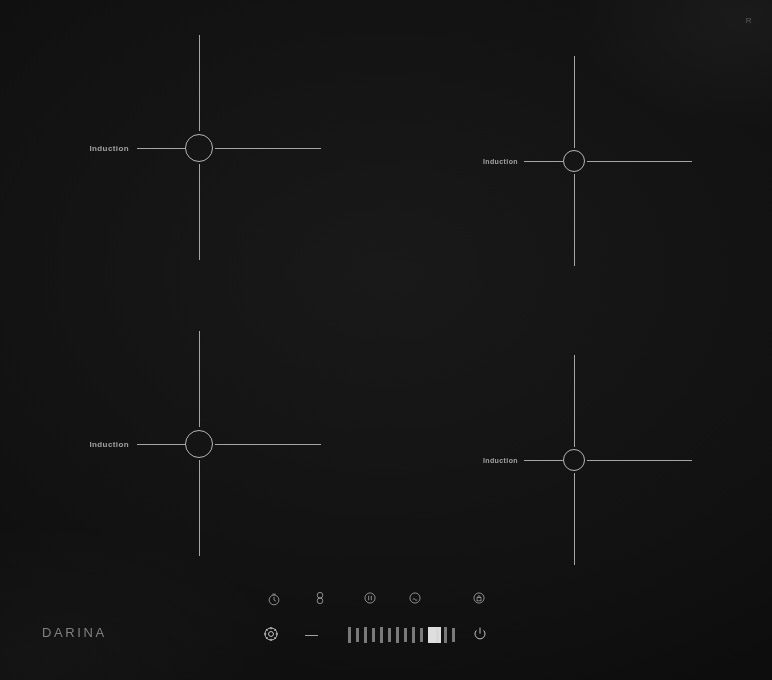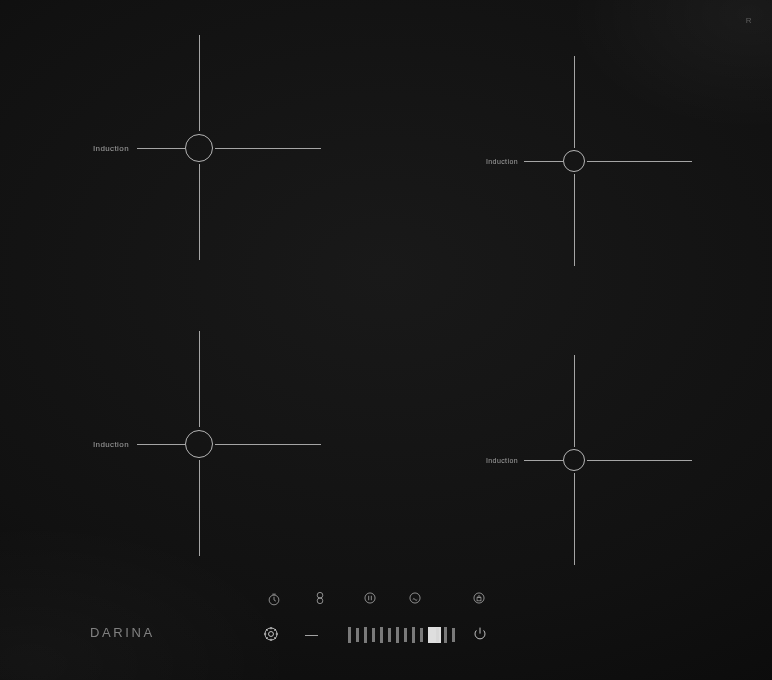--- a/index.html
+++ b/index.html
@@ -72,20 +72,21 @@
     width: 1px;
     left: 50%;
   }
   .zone .zone-label {
     position: absolute;
     color: rgba(200,200,200,0.78);
     letter-spacing: 0.4px;
     white-space: nowrap;
     transform: translateY(-50%);
     top: 50%;
+    font-weight: bold;
   }
 
   
   .zone-lg .ring { width: 28px; height: 28px; }
   .zone-lg .bar.h.left  { left: -62px; width: 48px; }
   .zone-lg .bar.h.right { left: 16px;  width: 106px; }
   .zone-lg .bar.v.up    { top: -113px; height: 96px; }
   .zone-lg .bar.v.down  { top: 16px;   height: 96px; }
   .zone-lg .zone-label  { right: 70px; font-size: 8px; }
 
@@ -153,21 +154,20 @@
 
   
   #brand {
     position: absolute;
     left: 42px;
     top: 625px;
     font-size: 13px;
     letter-spacing: 2.6px;
     color: rgba(170,170,170,0.72);
     font-family: "Liberation Sans", sans-serif;
-    margin-left: 48px;
   }
 
   
   #corner-mark {
     position: absolute;
     right: 20px;
     top: 16px;
     font-size: 8px;
     color: rgba(150,150,150,0.55);
     letter-spacing: 0.5px;

